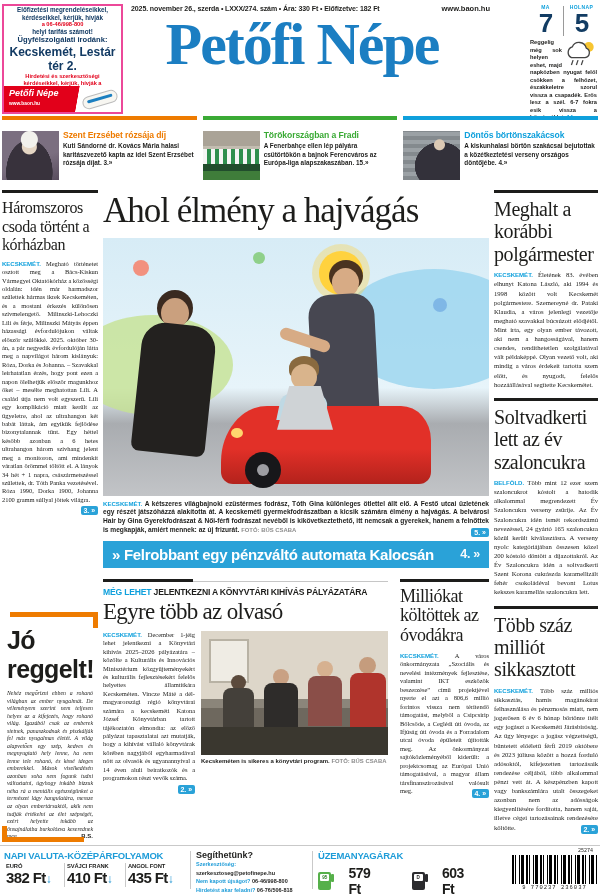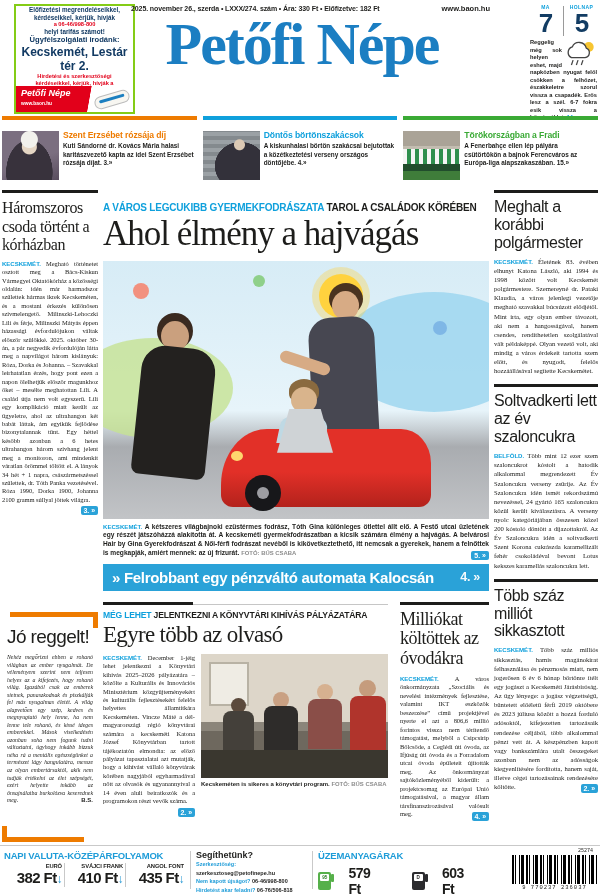--- a/index.html
+++ b/index.html
@@ -2,21 +2,21 @@
 <html lang="hu"><head>
 <meta charset="utf-8">
 <style>
   *{margin:0;padding:0;box-sizing:border-box}
   html,body{background:#e9e9e9}
   .page{position:relative;width:600px;height:894px;background:#fff;margin:0 auto;overflow:hidden;
         font-family:"Liberation Sans",sans-serif;color:#1d1d1b}
   .serif{font-family:"Liberation Serif",serif}
 
   
-  .promo-box{position:absolute;left:14px;top:4px;width:121px;height:110px;border:2px solid #84cc16;
+  .promo-box{position:absolute;left:2px;top:4px;width:121px;height:110px;border:2px solid #ec4899;
              text-align:center;overflow:hidden}
   .promo-box .pl{padding:0 3px;line-height:1.2}
   .p-navy{color:#123a63;font-weight:700;font-size:6.3px}
   .p-red{color:#e2001a;font-weight:700;font-size:5.7px}
   .p-big{font-size:7.6px}
   .p-bigger{font-size:12px}
   .promo-logo{position:absolute;left:0;right:0;bottom:0;height:26px;
               background:linear-gradient(100deg,#e2001a 0 62%,#ffffff 62.5%)}
   .promo-logo .plg{position:absolute;left:5px;top:3px;color:#fff;font-weight:800;font-style:italic;font-size:9px;text-align:left;line-height:1.1}
   .promo-logo .pls{position:absolute;left:5px;top:15px;color:#fff;font-weight:700;font-size:4.8px}
@@ -77,21 +77,21 @@
          letter-spacing:-0.4px;margin:6px 0 5px}
   .body{font-family:"Liberation Serif",serif;font-size:6.5px;line-height:1.3;text-align:justify;
         letter-spacing:-0.05px}
   .lead{color:#0fa0dc;font-weight:800;font-size:6.1px;font-family:"Liberation Sans",sans-serif}
   .ptag{float:right;background:#2aa2d8;color:#fff;font:800 7px "Liberation Sans",sans-serif;
         padding:1px 3px;border-radius:2px;margin-top:2px}
 
   .greet{position:absolute;left:0;right:0;top:422px;bottom:0;padding:12px 5px 8px}
   .br1{position:absolute;top:0;left:8px;right:0;height:16px;border-top:5px solid #ee7b00;border-right:5px solid #ee7b00}
   .br2{position:absolute;bottom:0;left:0;right:14px;height:16px;border-bottom:5px solid #ee7b00;border-left:5px solid #ee7b00}
-  .greet-title{font-size:19px;font-weight:400;letter-spacing:-0.6px;margin:2px 0 6px}
+  .greet-title{font-size:25px;font-weight:700;letter-spacing:-0.6px;margin:2px 0 6px}
   .greet-body{font-family:"Liberation Serif",serif;font-style:italic;font-size:5.8px;line-height:1.3;
               text-align:justify}
   .sig{float:right;font-weight:800;font-style:normal;font-family:"Liberation Sans",sans-serif;font-size:6px}
 
   .col-main{position:absolute;left:101px;top:0;width:386px}
   .kicker{margin-top:12px;font-size:10px;font-weight:800;letter-spacing:-0.2px}
   .hl-xl{font-family:"Liberation Serif",serif;font-weight:400;font-size:35px;letter-spacing:-1px;
          line-height:1.05;margin:3px 0 8px}
   .photo-main{position:relative;height:258px;overflow:hidden;
               background:linear-gradient(180deg,#d7ecf6 0%,#e7f4fa 58%,#a9acb0 72%,#c2c4c7 100%)}
@@ -141,30 +141,30 @@
   .lib-win{position:absolute;left:8px;top:8px;width:40px;height:44px;background:#efece4;border:2px solid #b8b2a4}
   .lh{position:absolute;border-radius:50%}
   .lb{position:absolute;border-radius:8px 8px 0 0}
   .libcap{margin-top:3px;font-size:6px;font-weight:700}
   .sub-right{width:90px}
   .hl-sm2{font-family:"Liberation Serif",serif;font-weight:400;font-size:18px;line-height:1.1;
           letter-spacing:-0.5px;margin:5px 0 6px}
 
   .col-right{position:absolute;left:492px;top:0;width:104px;height:652px}
   .rart{margin-bottom:9px}
-  .hl-sm{font-family:Liberation Sans, sans-serif;font-weight:400;font-size:16px;line-height:1.12;
+  .hl-sm{font-family:Liberation Serif, serif;font-weight:400;font-size:20px;line-height:1.12;
          letter-spacing:-0.4px;margin:5px 0 5px}
   .body-r{font-size:6.7px;line-height:1.36}
 
   
   .footer{position:absolute;left:0;right:0;top:845px;height:49px;border-top:1px solid #c9c9c9;background:#fff}
   .f-title{font-size:9.5px;font-weight:800;color:#1e9cd8;letter-spacing:-0.2px}
   .f-curr{position:absolute;left:4px;top:4px;width:182px}
   .f-cols{display:flex;margin-top:2px}
-  .f-col{flex:1;text-align:right;padding:0 2px}
+  .f-col{flex:1;text-align:left;padding:0 2px}
   .f-col + .f-col{border-left:1px solid #c9c9c9}
   .f-lbl{font-size:5.8px;font-weight:800;letter-spacing:-0.1px}
   .f-val{font-size:15px;font-weight:800;letter-spacing:-0.6px;line-height:1.15}
   .f-arrow{color:#2196d3;font-size:12px;font-weight:800}
   .fdiv{position:absolute;top:5px;bottom:5px;width:1px;background:#c9c9c9}
   .f-help{position:absolute;left:196px;top:4px;width:110px}
   .f-help-title{font-size:9px;font-weight:800}
   .f-line{font-size:5.5px;font-weight:700;line-height:1.55}
   .f-line .fl-lbl{color:#1e9cd8;font-weight:800}
   .f-fuel{position:absolute;left:318px;top:4px;width:170px}
@@ -239,37 +239,37 @@
     <div class="teaser t-or">
       <div class="tphoto tp1"></div>
       <div class="ttext">
         <div class="ttitle c-or">Szent Erzsébet rózsája díj</div>
         <div class="tbody">
           <span>Kuti Sándorné dr. Kovács Mária halasi karitászvezető kapta az idei Szent Erzsébet rózsája díjat.</span>
           <span class="tref">3.»</span>
         </div>
       </div>
     </div>
+    <div class="teaser t-gr">
+      <div class="tphoto tp3"></div>
+      <div class="ttext">
+        <div class="ttitle c-gr">Törökországban a Fradi</div>
+        <div class="tbody">
+          <span>A Fenerbahçe ellen lép pályára csütörtökön a bajnok Ferencváros az Európa-liga alapszakaszában.</span>
+          <span class="tref">15.»</span>
+        </div>
+      </div>
+    </div>
     <div class="teaser t-bl">
       <div class="tphoto tp2"></div>
       <div class="ttext">
         <div class="ttitle c-bl">Döntős börtönszakácsok</div>
         <div class="tbody">
           <span>A kiskunhalasi börtön szakácsai bejutottak a közétkeztetési verseny országos döntőjébe.</span>
           <span class="tref">4.»</span>
-        </div>
-      </div>
-    </div>
-    <div class="teaser t-gr">
-      <div class="tphoto tp3"></div>
-      <div class="ttext">
-        <div class="ttitle c-gr">Törökországban a Fradi</div>
-        <div class="tbody">
-          <span>A Fenerbahçe ellen lép pályára csütörtökön a bajnok Ferencváros az Európa-liga alapszakaszában.</span>
-          <span class="tref">15.»</span>
         </div>
       </div>
     </div>
   </div>
 
   <div class="content">
 
     <div class="col-left">
       <div class="rule"></div>
       <h2 class="hl-md">Háromszoros csoda történt a kórházban</h2>
@@ -283,24 +283,20 @@
         <div class="br2"></div>
         <div class="greet-title">Jó reggelt!</div>
         <p class="greet-body">
           <span>Nehéz megőrizni ebben a rohanó világban az ember nyugalmát. De véleményem szerint nem teljesen helyes az a kifejezés, hogy rohanó világ. Igazából csak az emberek sietnek, panaszkodnak és piszkálják fel más nyugalmas életét. A világ alapvetően egy szép, kedves és megnyugtató hely lenne, ha nem lenne tele rohanó, és kissé ideges emberekkel. Mások viselkedésén azonban soha nem fogunk tudni változtatni, úgyhogy inkább bízzuk néha rá a mentális egészségünket a természet lágy hangulatára, messze az olyan embertársaktól, akik nem tudják értékelni az élet szépségét, ezért helyette inkább az önsajnálatba burkolózva keserednek meg.</span>
           <span class="sig">B.S.</span>
         </p>
       </div>
     </div>
 
     <div class="col-main">
-      <div class="kicker">
-        <span class="c-bl">A VÁROS LEGCUKIBB GYERMEKFODRÁSZATA</span>
-        <span>TAROL A CSALÁDOK KÖRÉBEN</span>
-      </div>
       <h1 class="hl-xl">Ahol élmény a hajvágás</h1>
 
       <div class="photo-main">
         <div class="m-blue"></div>
         <div class="m-hill"></div>
         <div class="m-sun"></div>
         <div class="m-dot" style="left:30px;top:22px;width:16px;height:16px;background:#f2917f"></div>
         <div class="m-dot" style="left:330px;top:60px;width:14px;height:14px;background:#7fb7e6"></div>
         <div class="m-dot" style="left:150px;top:14px;width:12px;height:12px;background:#8fd08a"></div>
         <div class="person-head mom-hair"></div>

